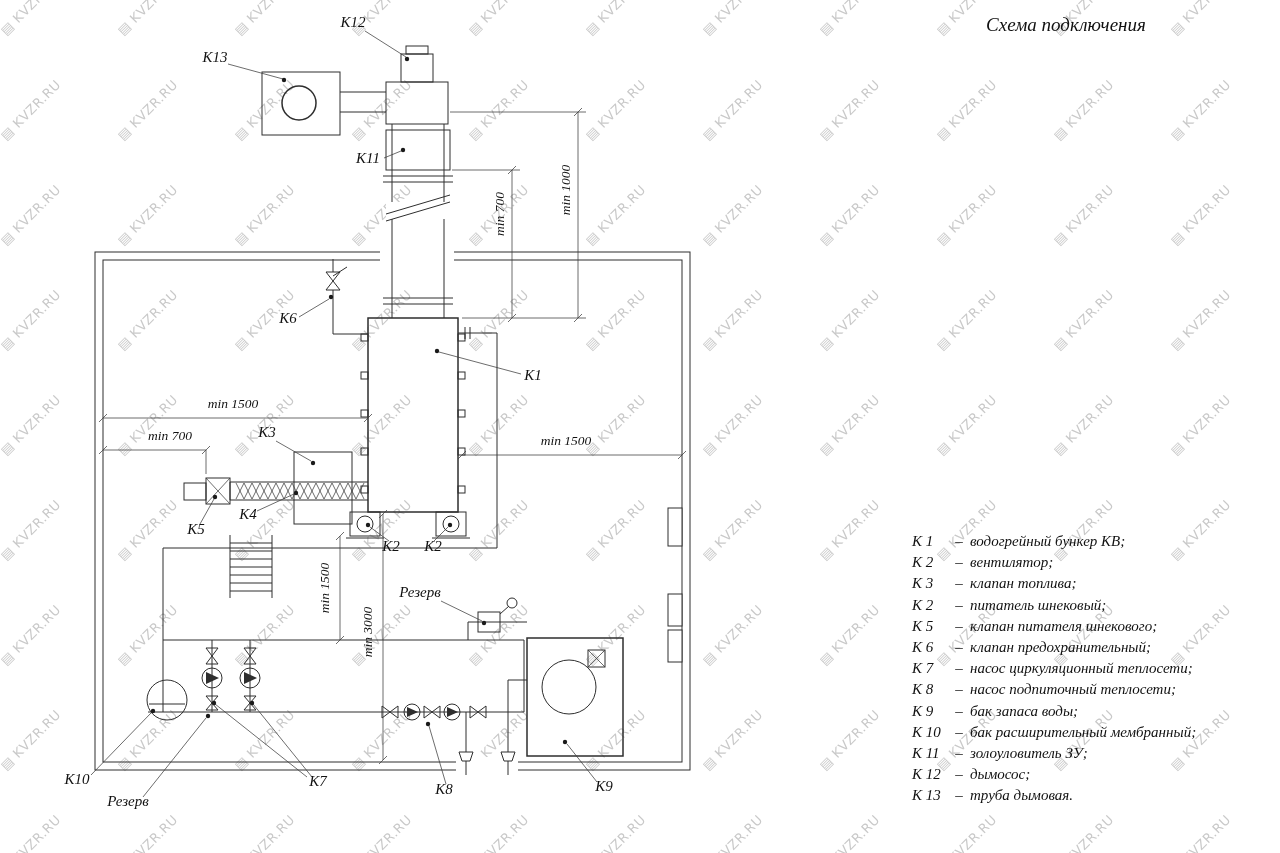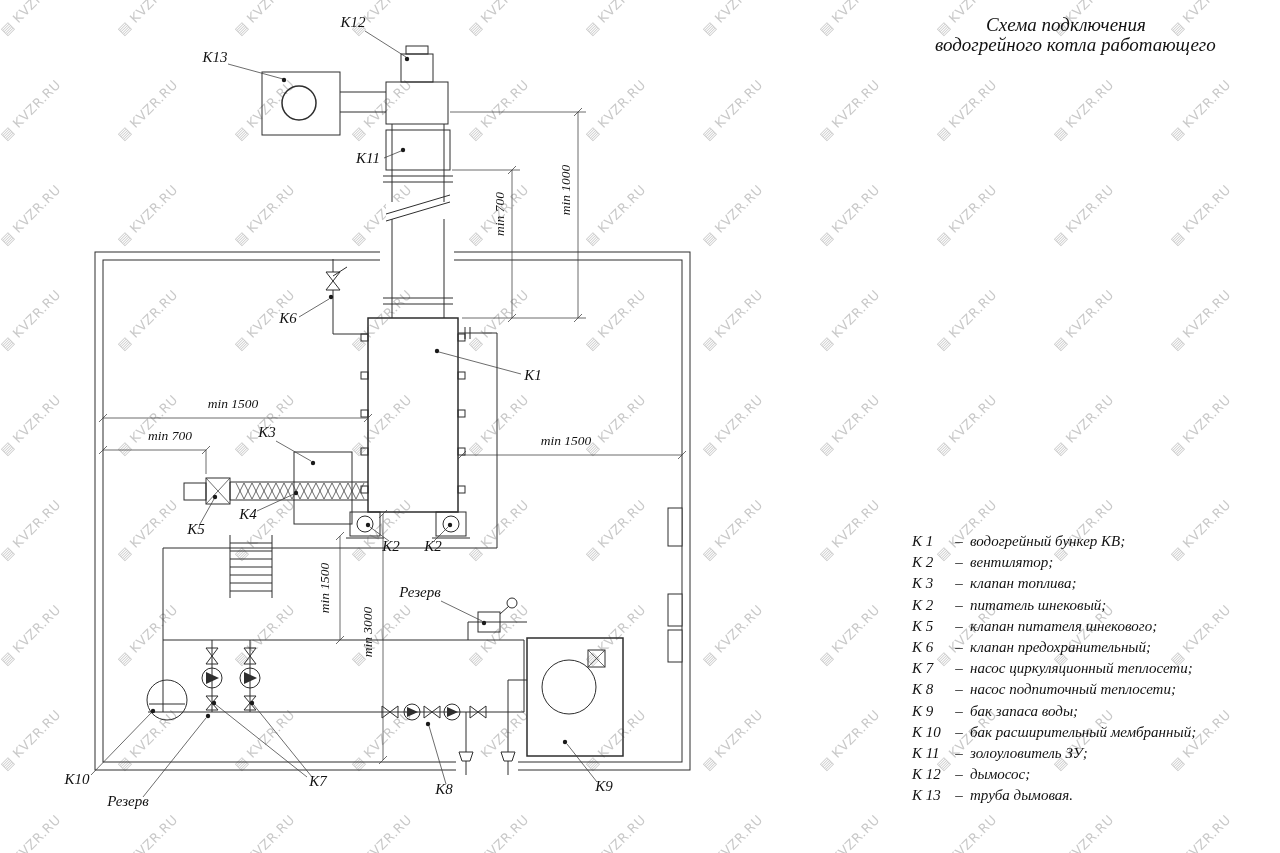--- a/index.html
+++ b/index.html
@@ -448,21 +448,20 @@
     <g>
       <line x1="143" y1="797" x2="206" y2="718" class="thin"></line>
           <circle cx="208" cy="716" r="2.2" class="dot"></circle>
       <text class="callout" x="128" y="806" text-anchor="middle">Резерв</text>
     </g>
   </g>
 </svg>
 
 <div class="title-block">
   <div>Схема подключения</div>
-  <div>водогрейного котла работающего</div>
 </div>
 
 <div class="legend">
   <div class="legend-row">
     <span class="lg-key">К 1</span>
     <span class="lg-dash">–</span>
     <span class="lg-desc">водогрейный бункер КВ;</span>
   </div>
   <div class="legend-row">
     <span class="lg-key">К 2</span>

